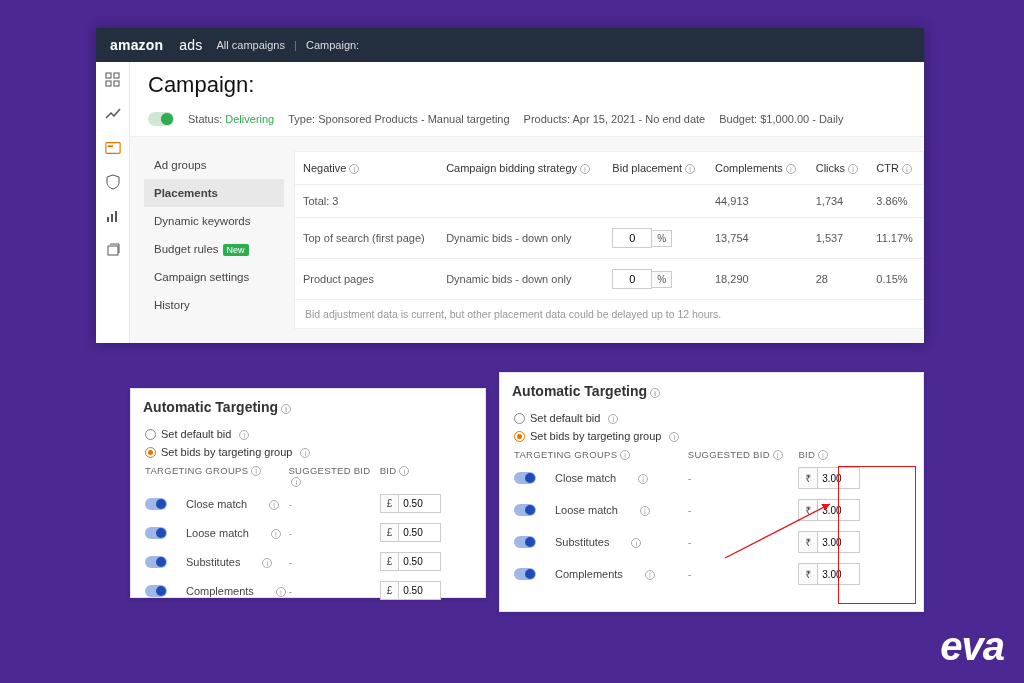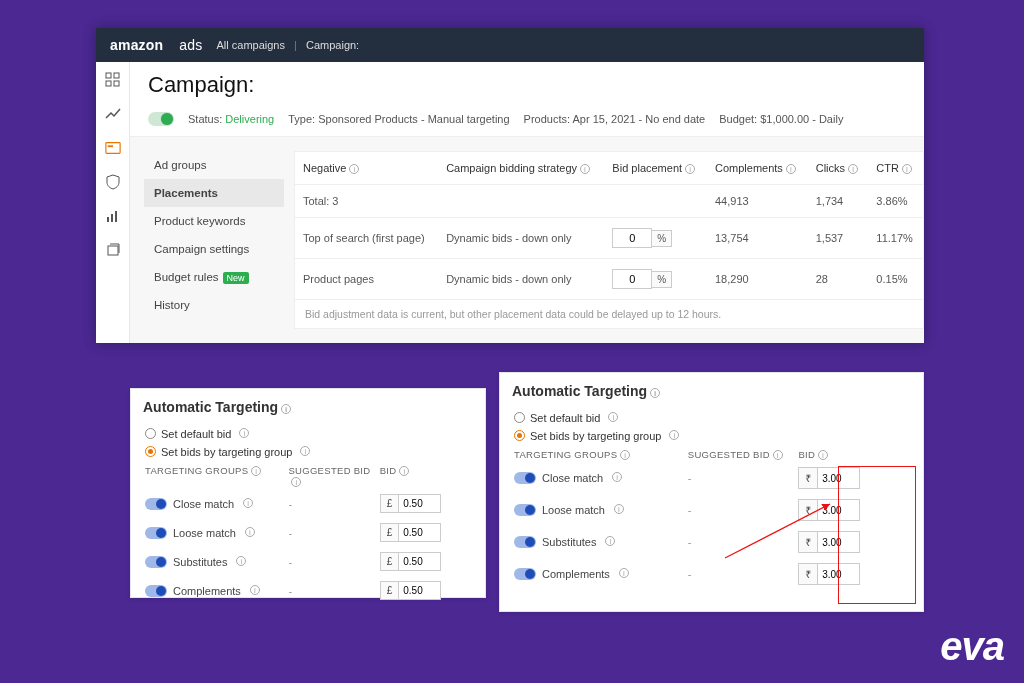--- a/index.html
+++ b/index.html
@@ -106,41 +106,41 @@
   box-shadow:0 1px 4px rgba(0,0,0,.12);
 }
 .card.small {
   top: 388px; left: 130px; width: 356px; height:210px; font-size:11px;
 }
 .card.big {
   top: 372px; left: 499px; width: 425px; height:240px; font-size:11px;
 }
 .card-h { padding:10px 12px 6px; font-size:14px; color:#333;font-weight:bold; }
 .card-body { padding: 4px 14px 10px; }
-.radio-row { display:flex; align-items:flex-start; gap:5px; padding:3px 0; color:#333; }
+.radio-row { display:flex; align-items:flex-end; gap:5px; padding:3px 0; color:#333; }
 .radio {
   width:11px; height:11px; border:1px solid #888; border-radius:50%;
   display:inline-block; position:relative;
 }
 .radio.sel { border-color:#e77600; }
 .radio.sel::after {
   content:""; position:absolute; width:5px; height:5px; background:#e77600;
   border-radius:50%; top:2px; left:2px;
 }
 .tg-head {
   display:flex; font-size:9.5px; letter-spacing:.3px; color:#666;
   padding: 4px 0 2px;
 }
 .tg-head .c1{flex:0 0 44%;}
 .tg-head .c2{flex:0 0 28%;}
 .tg-head .c3{flex:0 0 28%;}
 .tg-row {
   display:flex; align-items:center; padding:5px 0; color:#444;
 }
-.tg-row .c1{flex:0 0 44%; display:flex; align-items:flex-start; gap:6px;}
+.tg-row .c1{flex:0 0 44%; display:flex; align-items:flex-end; gap:19px;}
 .tg-row .c2{flex:0 0 28%; color:#999;}
 .tg-row .c3{flex:0 0 28%;}
 .bid-field {
   display:flex; align-items:stretch;
 }
 .bid-field .cur {
   border:1px solid #ccc; padding:3px 6px; background:#fafafa; font-size:10px;
 }
 .bid-field input {
   border:1px solid #ccc; border-left:none; width:42px; padding:3px 4px; font-size:10px;
@@ -232,23 +232,23 @@
         <span><span>Status:</span> <span class="delivering">Delivering</span></span>
         <span><span>Type:</span> <span>Sponsored Products - Manual targeting</span></span>
         <span><span>Products:</span> <span>Apr 15, 2021 - No end date</span></span>
         <span><span>Budget:</span> <span>$1,000.00 - Daily</span></span>
       </div>
 
       <div class="content">
         <div class="sidenav">
           <div class="item">Ad groups</div>
           <div class="item active">Placements</div>
-          <div class="item">Product keywords</div>
+          <div class="item">Dynamic keywords</div>
+          <div class="item"><span>Budget rules</span><span class="badge-new">New</span></div>
           <div class="item">Campaign settings</div>
-          <div class="item"><span>Budget rules</span><span class="badge-new">New</span></div>
           <div class="item">History</div>
         </div>
 
         <div class="panel">
           <table class="pl">
             <thead>
                 <tr>
               <th><span>Negative</span><span class="info-i">i</span></th>
               <th><span>Campaign bidding strategy</span><span class="info-i">i</span></th>
               <th><span>Bid placement</span><span class="info-i">i</span></th>

